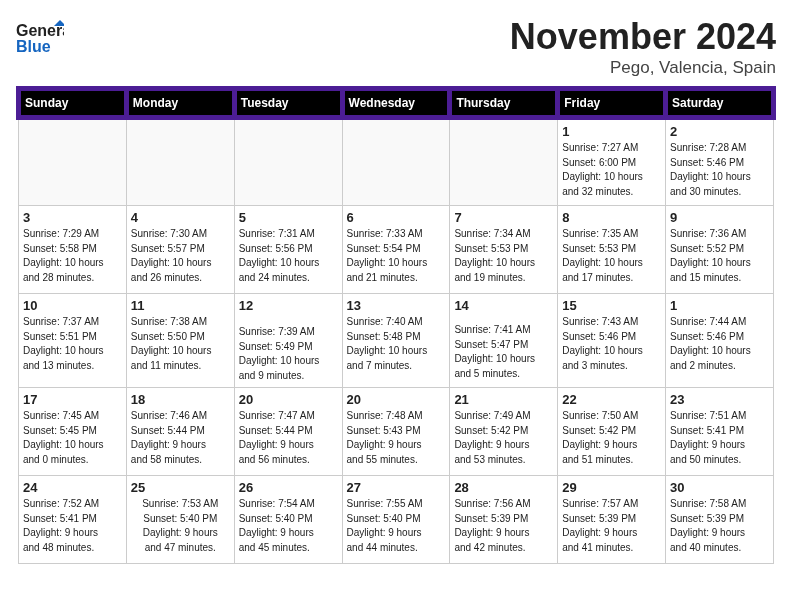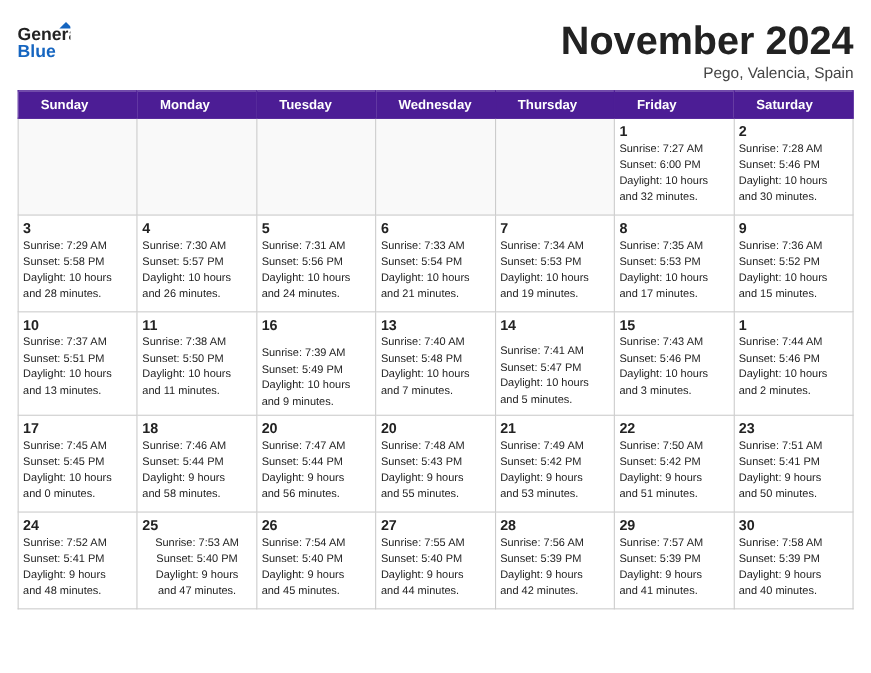--- a/index.html
+++ b/index.html
@@ -19,36 +19,36 @@
     .title-block {
       text-align: right;
       margin-left: 40px;
     }
     .month-title {
       font-size: 36px;
       font-weight: bold;
       color: #222;
     }
     .location {
-      font-size: 14px;
+      font-size: 17px;
       color: #444;
     }
     table {
       width: 100%;
       border-collapse: collapse;
       table-layout: fixed;
     }
     th {
-      background-color: #4c1d95;
+      background-color: #000000;
       color: #fff;
       font-size: 12px;
       font-weight: bold;
-      padding: 5px 20px;
+      padding: 5px 4px;
       text-align: left;
-      border: 1px solid #4c1d95;
+      border: 5px solid #4c1d95;
     }
     td {
       border: 1px solid #ccc;
       vertical-align: top;
       padding: 4px 4px;
       font-size: 10px;
       color: #222;
       height: 88px;
       background: #fff;
     }
@@ -184,21 +184,21 @@
 and 13 minutes.</div>
         </td>
         <td>
           <div class="day-num">11</div>
           <div class="day-info" style="white-space: pre-line;">Sunrise: 7:38 AM
 Sunset: 5:50 PM
 Daylight: 10 hours
 and 11 minutes.</div>
         </td>
         <td>
-          <div class="day-num">16</div>
+          <div class="day-num">12</div>
           <div class="day-info" style="white-space: pre-line; margin-top: 12px;">Sunrise: 7:39 AM
 Sunset: 5:49 PM
 Daylight: 10 hours
 and 9 minutes.</div>
         </td>
         <td>
           <div class="day-num">13</div>
           <div class="day-info" style="white-space: pre-line;">Sunrise: 7:40 AM
 Sunset: 5:48 PM
 Daylight: 10 hours

